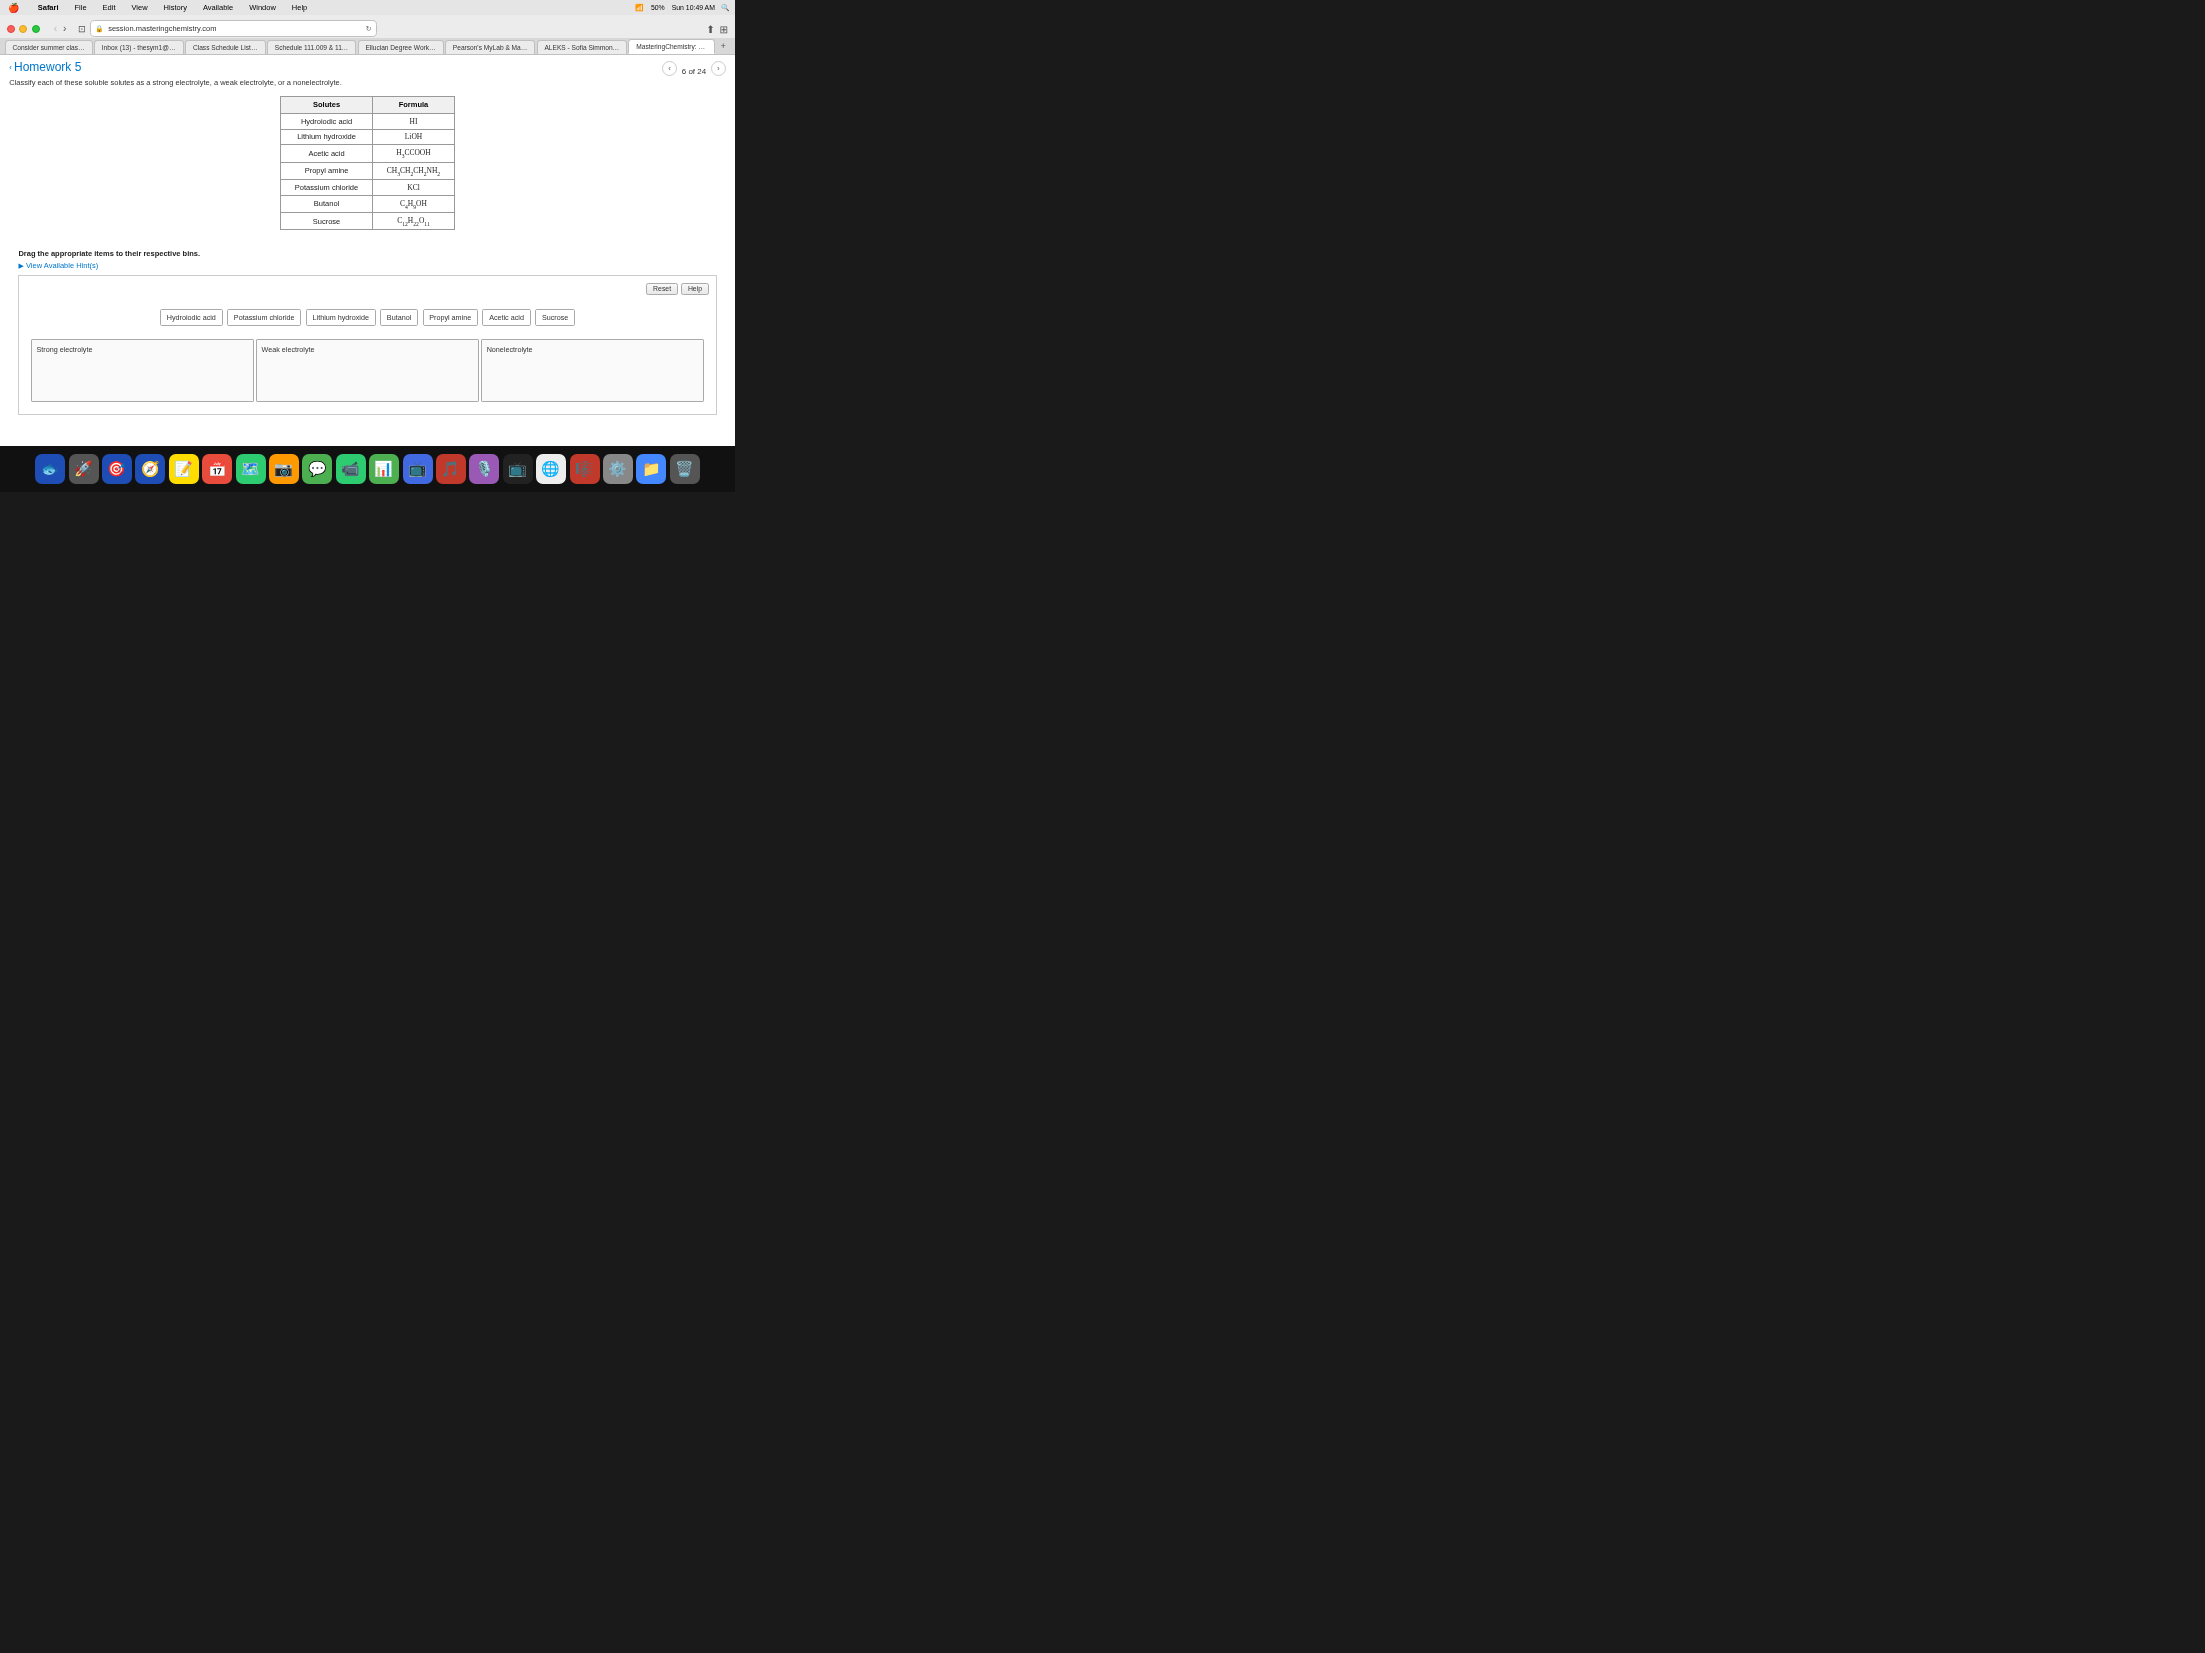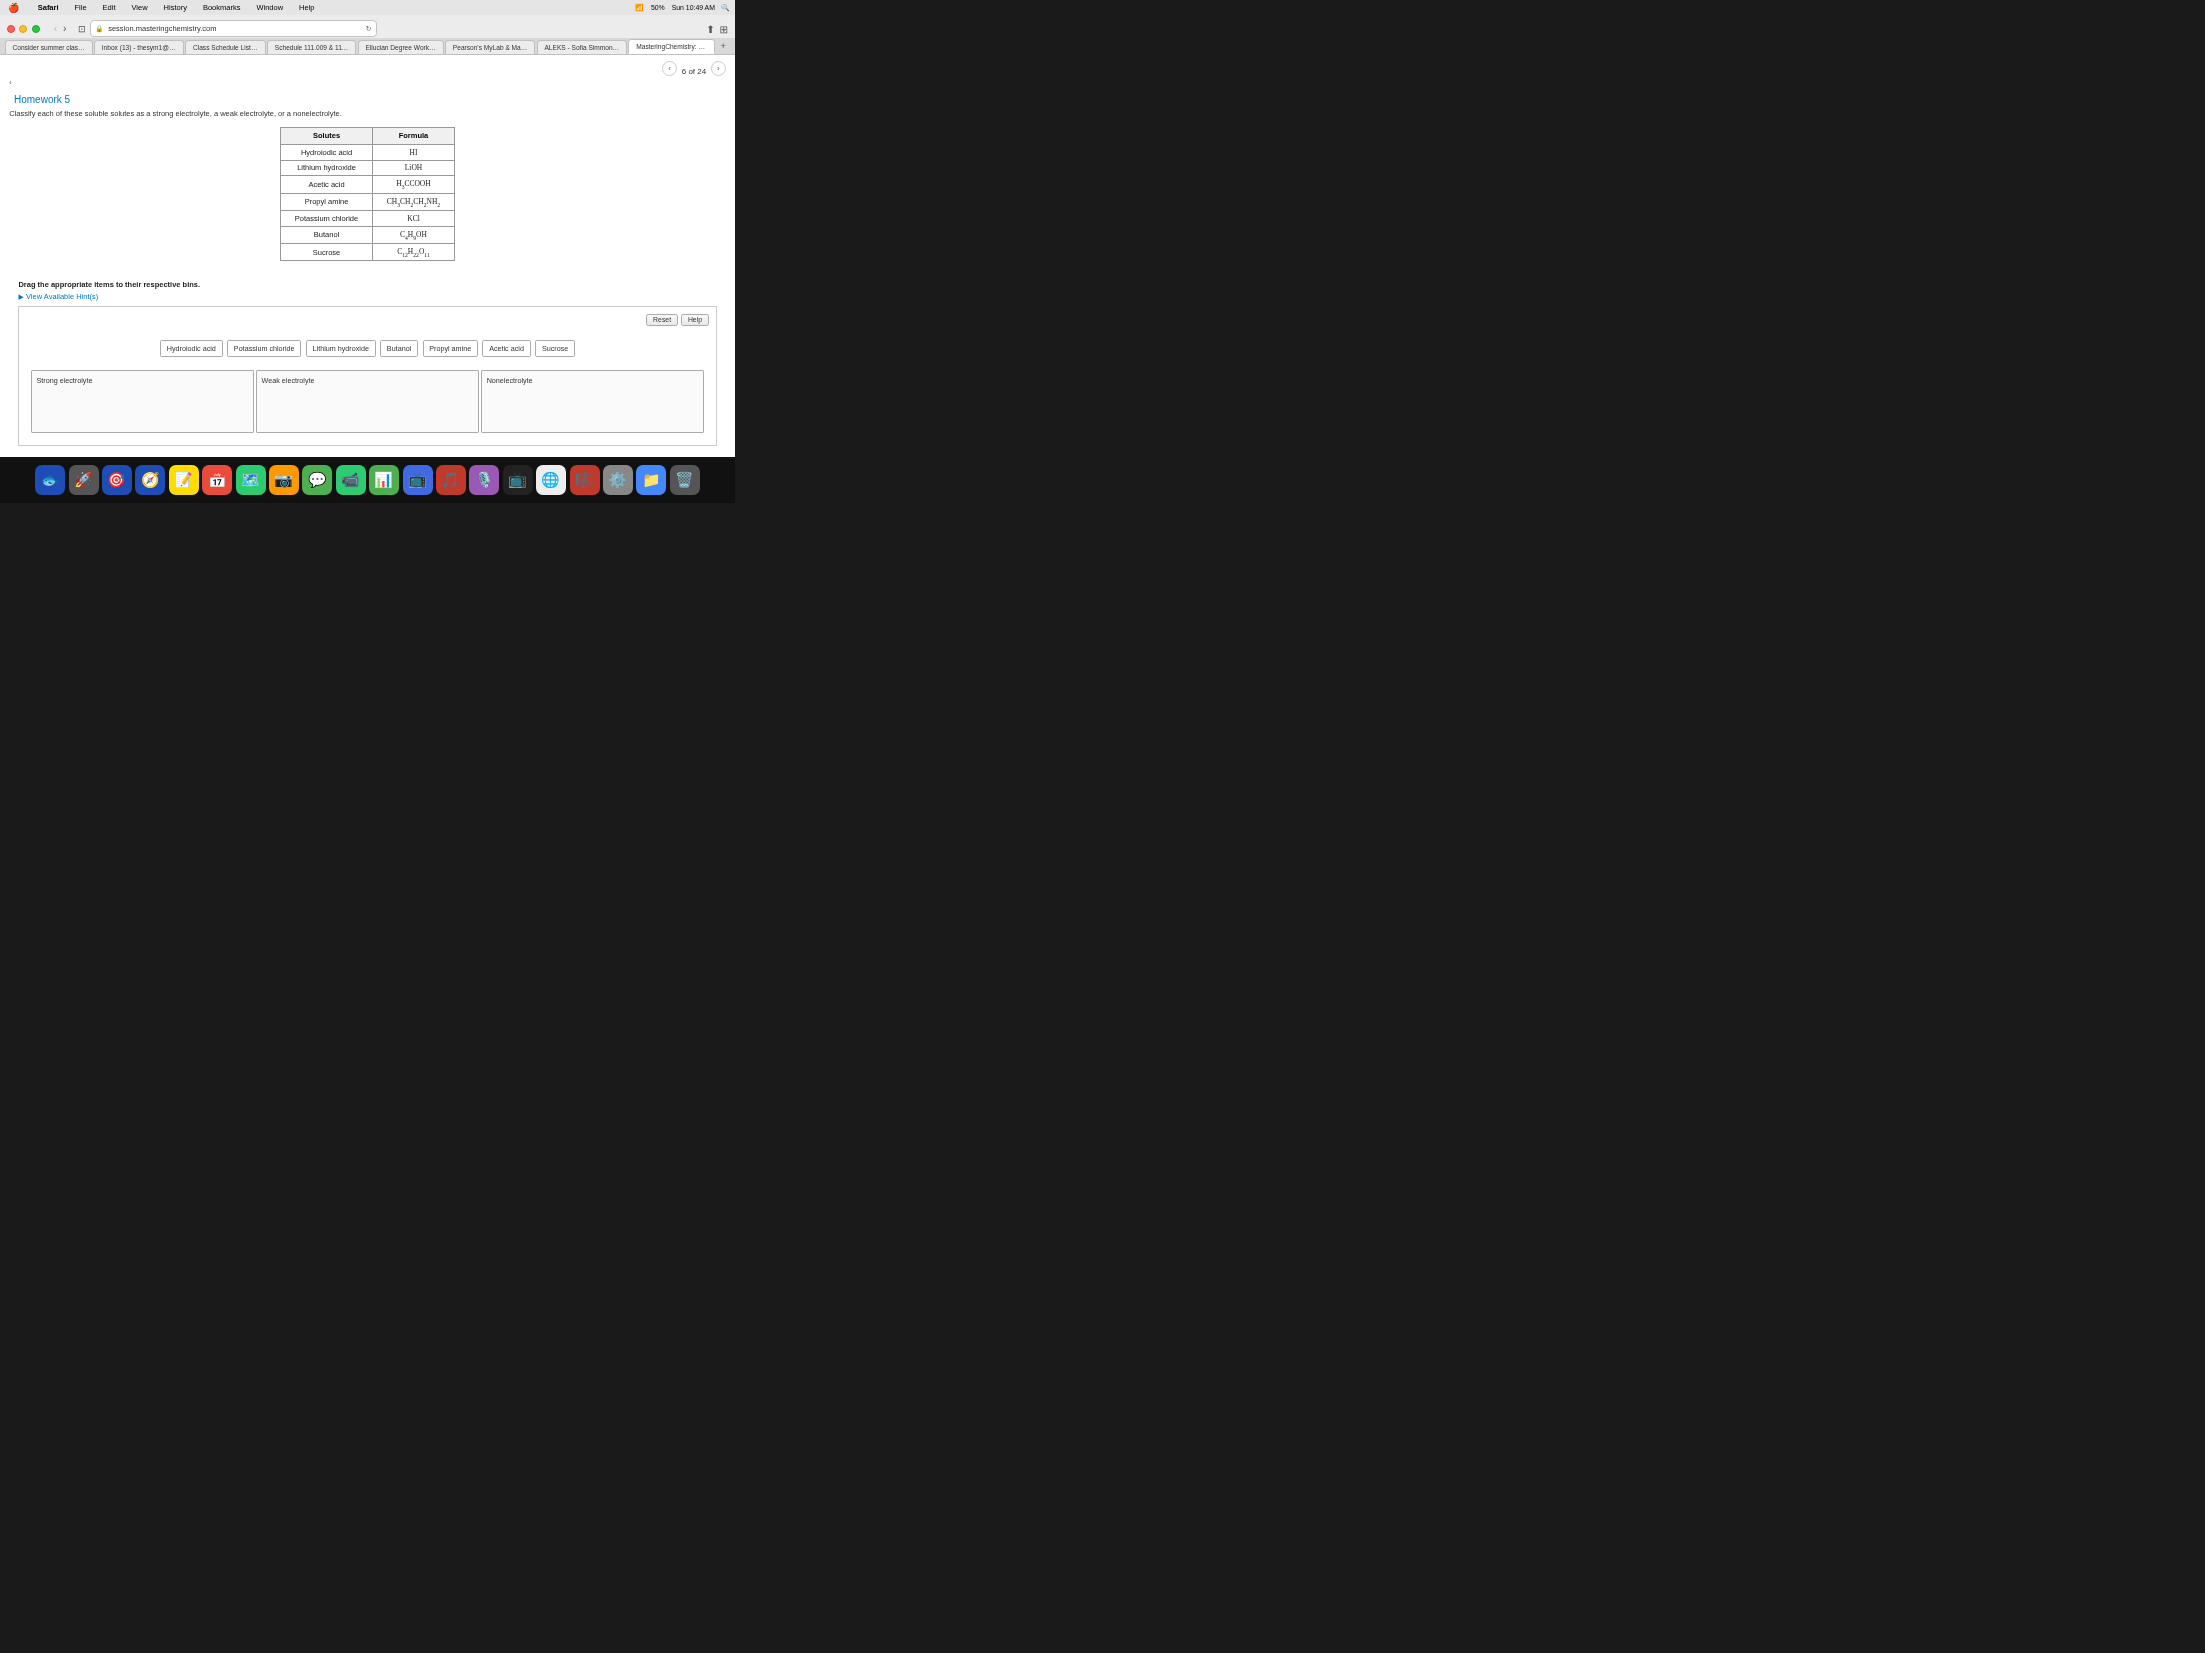--- a/index.html
+++ b/index.html
@@ -145,24 +145,23 @@
 
     
     .breadcrumb-bar {
       padding: 5.7px 9.2px 2.3px;
       display: flex;
       align-items: center;
       gap: 2.3px;
     }
     .breadcrumb-link {
       color: #0077cc;
-      font-size: 10px;
+      font-size: 12px;
       text-decoration: none;
       cursor: pointer;
-      margin-top: 34px;
     }
     .breadcrumb-arrow { color: #0077cc; font-size: 7.5px; }
 
     
     .page-title {
       font-size: 11.5px;
       font-weight: bold;
       padding: 2.3px 9.2px 6.9px;
       color: #222;
     }
@@ -353,21 +352,21 @@
 </head>
 <body>
 
 <div class="menu-bar">
   <span class="menu-bar-item menu-bar-apple">🍎</span>
   <span class="menu-bar-item" style="font-weight:600;">Safari</span>
   <span class="menu-bar-item">File</span>
   <span class="menu-bar-item">Edit</span>
   <span class="menu-bar-item">View</span>
   <span class="menu-bar-item">History</span>
-  <span class="menu-bar-item">Bookmarks</span>
+  <span class="menu-bar-item">Available</span>
   <span class="menu-bar-item">Window</span>
   <span class="menu-bar-item">Help</span>
   <div class="menu-bar-right">
     <span>📶</span>
     <span>50%</span>
     <span>Sun 10:49 AM</span>
     <span style="cursor:pointer;">🔍</span>
   </div>
 </div>
 

